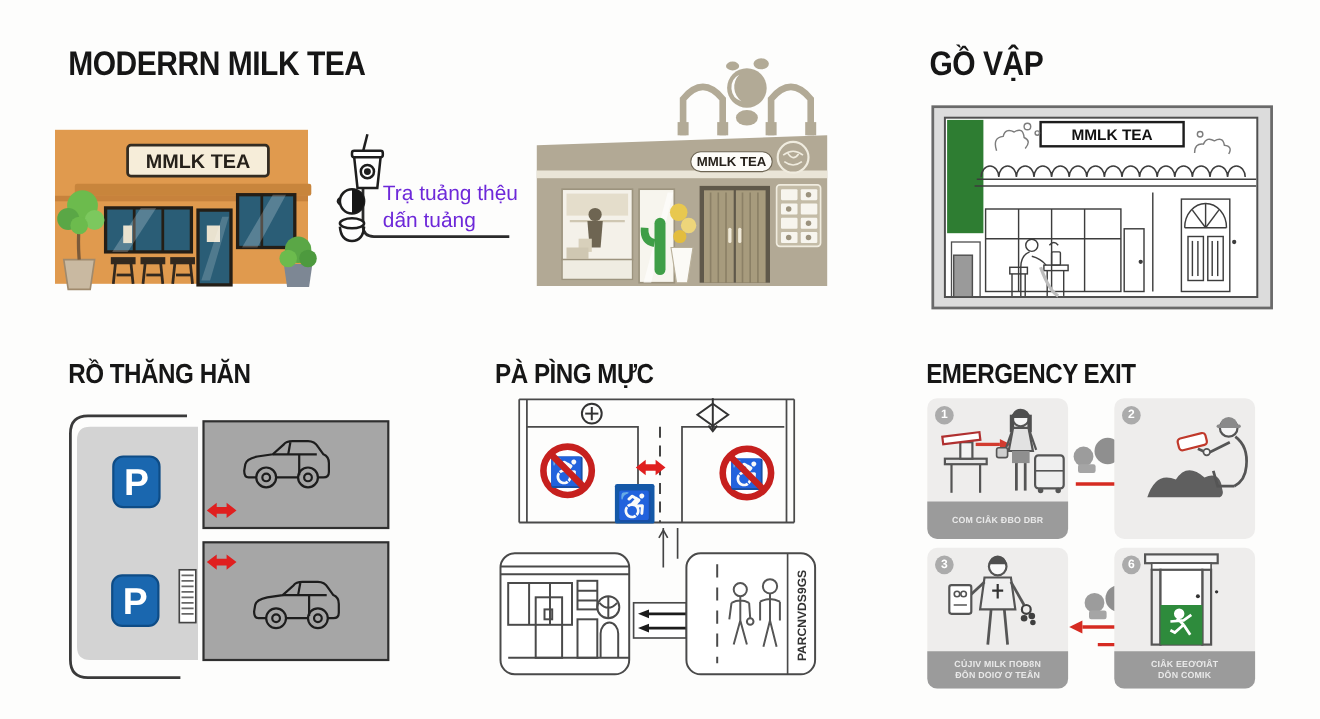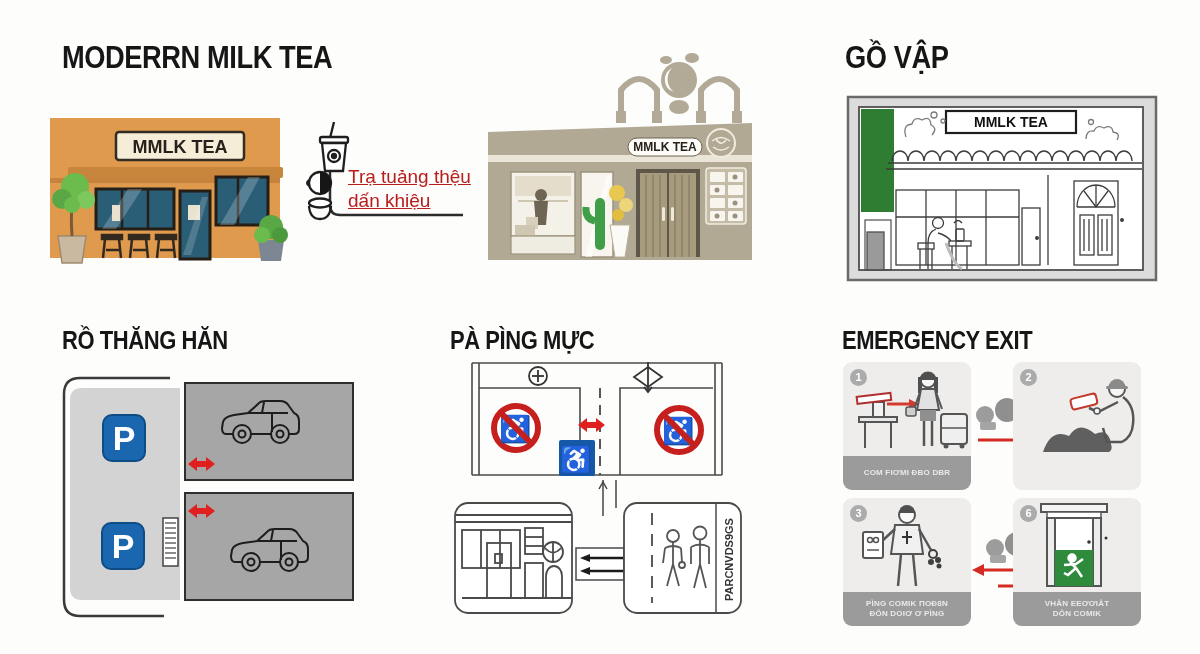--- a/index.html
+++ b/index.html
@@ -3,21 +3,21 @@
 <meta charset="utf-8">
 <style>
   html,body{margin:0;padding:0;background:#ffffff;}
   #canvas{position:relative;width:1200px;height:654px;background:#fdfdfc;overflow:hidden;
           font-family:"Liberation Sans",sans-serif;}
   .abs{position:absolute;}
   .h-title{font-weight:800;color:#161616;letter-spacing:-.5px;line-height:1;
            transform:scaleX(.88);transform-origin:left center;white-space:nowrap;}
   .h-big{font-size:31px;}
   .h-sub{font-size:25px;}
-  .note-line{font-size:19px;color:#b91c1c;font-weight:500;white-space:nowrap;text-decoration:underline;}
+  .note-line{font-size:19px;color:#6d28d9;font-weight:500;white-space:nowrap;}
   svg{display:block;overflow:visible;}
   svg text{font-family:"Liberation Sans",sans-serif;}
   .e-panel{position:absolute;width:128px;height:128px;background:#eeedec;border-radius:9px;}
   .e-cap{position:absolute;left:0;right:0;bottom:0;height:34px;background:#9b9b9b;
          border-radius:0 0 9px 9px;color:#e9e9e9;font-size:8px;font-weight:bold;
          text-align:center;display:flex;flex-direction:column;justify-content:center;
          line-height:10px;letter-spacing:.2px;}
   .e-num{position:absolute;left:7px;top:7px;width:17px;height:17px;border-radius:50%;
          background:#ababab;color:#fff;font-size:11px;font-weight:bold;text-align:center;
          line-height:17px;}
@@ -96,21 +96,21 @@
       <circle cx="15" cy="70" r="11" fill="#fff" stroke="#1e1e1e" stroke-width="2.3"></circle>
       <path d="M15,59 a11,11 0 0 1 0,22 Z" fill="#161616"></path>
       <path d="M4,67 q-4,3 0,6" stroke="#1e1e1e" stroke-width="2" fill="none"></path>
     </g>
     <g>
       <ellipse cx="15" cy="90" rx="11" ry="4.5" fill="#fff" stroke="#1e1e1e" stroke-width="2.3"></ellipse>
       <path d="M4,93 q1,13 11,13 q10,0 11,-13" stroke="#1e1e1e" stroke-width="2.3" fill="none"></path>
     </g>
   </svg>
   <div class="abs note-line" style="left:348px;top:166px;">Trạ tuảng thệu</div>
-  <div class="abs note-line" style="left:348px;top:190px;">dấn khiệu</div>
+  <div class="abs note-line" style="left:348px;top:190px;">dấn tuảng</div>
 
   <svg class="abs" style="left:468px;top:35px;" width="295" height="248" viewBox="0 0 295 248">
 
     <g fill="#b2aa96">
       <ellipse cx="198" cy="25" rx="6" ry="4"></ellipse>
         <ellipse cx="224" cy="23" rx="7" ry="5"></ellipse>
       <circle cx="211" cy="45" r="18"></circle>
       <path d="M204,33 a13,13 0 0 0 2,24 a16,16 0 0 1 -2,-24" fill="#fdfdfc"></path>
       <ellipse cx="211" cy="72" rx="10" ry="7"></ellipse>
     </g>
@@ -451,21 +451,21 @@
       </g>
       <g>
         <rect x="98" y="52" width="26" height="30" rx="3" fill="#efefef" stroke="#555" stroke-width="2"></rect>
         <line x1="98" y1="66" x2="124" y2="66" stroke="#555" stroke-width="1.5"></line>
         <circle cx="103" cy="84" r="2.5" fill="#555"></circle>
           <circle cx="119" cy="84" r="2.5" fill="#555"></circle>
       </g>
     </svg>
     <div class="e-num">1</div>
     <div class="e-cap">
-      <span>COM FIƠMI ĐBO DBR</span>
+      <span>COM CIÂK ĐBO DBR</span>
       <span></span>
     </div>
   </div>
 
   <svg class="abs" style="left:968px;top:396px;" width="70" height="60" viewBox="0 0 70 60">
     <circle cx="17" cy="19" r="9" fill="#9c9c9c"></circle>
       <circle cx="39" cy="14" r="12" fill="#8f8f8f"></circle>
     <rect x="12" y="26" width="16" height="8" rx="2" fill="#a5a5a5"></rect>
     <line x1="10" y1="44" x2="56" y2="44" stroke="#d62b22" stroke-width="3"></line>
     <polygon points="56,38 68,44 56,50" fill="#d62b22"></polygon>
@@ -508,22 +508,22 @@
       </g>
       <g>
         <circle cx="90" cy="56" r="4" fill="none" stroke="#3f3f3f" stroke-width="2"></circle>
         <circle cx="95" cy="62" r="3" fill="#3f3f3f"></circle>
           <circle cx="88" cy="64" r="3" fill="#3f3f3f"></circle>
         <circle cx="96" cy="68" r="2.5" fill="#3f3f3f"></circle>
       </g>
     </svg>
     <div class="e-num">3</div>
     <div class="e-cap">
-      <span>PÌNG COMIK ΠOĐ8N</span>
-      <span>ĐÔN DOIƠ Ơ PÌNG</span>
+      <span>CỦJIV MILK ΠOĐ8N</span>
+      <span>ĐÔN DOIƠ Ơ TEÂN</span>
     </div>
   </div>
 
   <svg class="abs" style="left:968px;top:532px;" width="70" height="62" viewBox="0 0 70 62">
     <circle cx="27" cy="16" r="9" fill="#9c9c9c"></circle>
       <circle cx="49" cy="12" r="12" fill="#8f8f8f"></circle>
     <rect x="22" y="23" width="16" height="8" rx="2" fill="#a5a5a5"></rect>
     <line x1="62" y1="38" x2="16" y2="38" stroke="#d62b22" stroke-width="3"></line>
     <polygon points="16,32 4,38 16,44" fill="#d62b22"></polygon>
     <line x1="30" y1="54" x2="58" y2="54" stroke="#d62b22" stroke-width="3"></line>
@@ -542,18 +542,18 @@
         <g stroke="#ffffff" stroke-width="2.5" fill="none">
           <circle cx="59" cy="60" r="3.5" fill="#ffffff"></circle>
           <path d="M57,64 L63,70 M51,67 L63,66 L70,61 M63,70 L55,77 L51,75 M63,70 L69,79"></path>
         </g>
         <circle cx="76" cy="44" r="1.8" fill="#333"></circle>
         <circle cx="93" cy="40" r="1.5" fill="#333"></circle>
       </g>
     </svg>
     <div class="e-num">6</div>
     <div class="e-cap">
-      <span>VHÂN EEƠƠIÂT</span>
+      <span>CIÂK EEƠƠIÂT</span>
       <span>DÔN COMIK</span>
     </div>
   </div>
 
 </div>
 
 </body></html>

